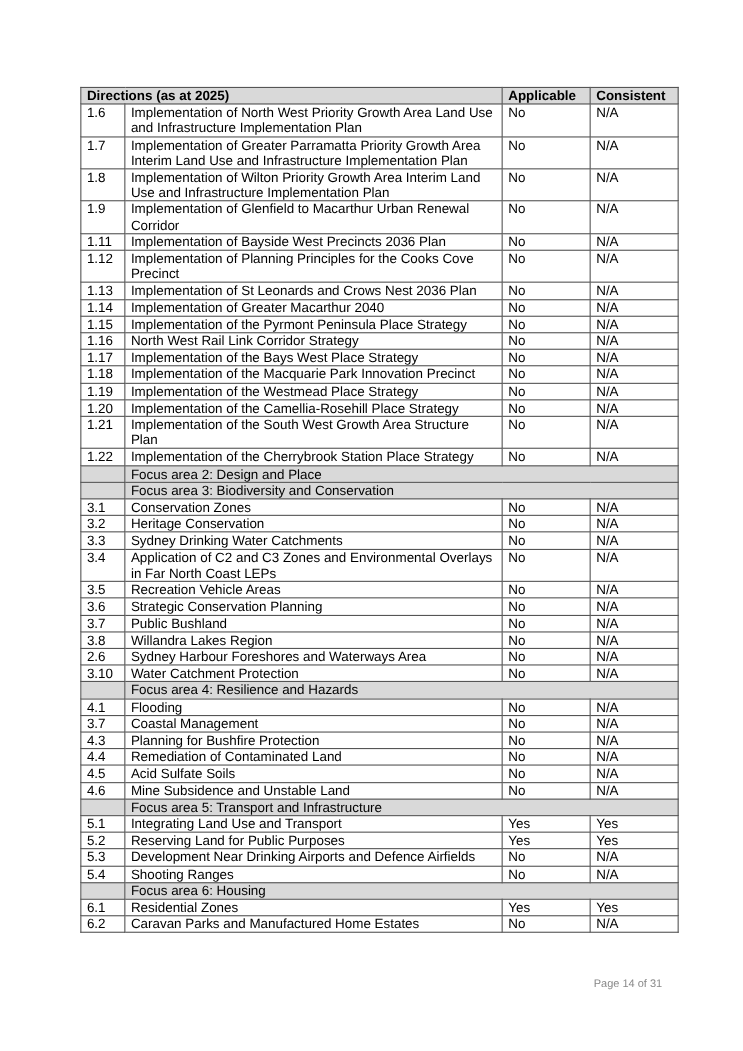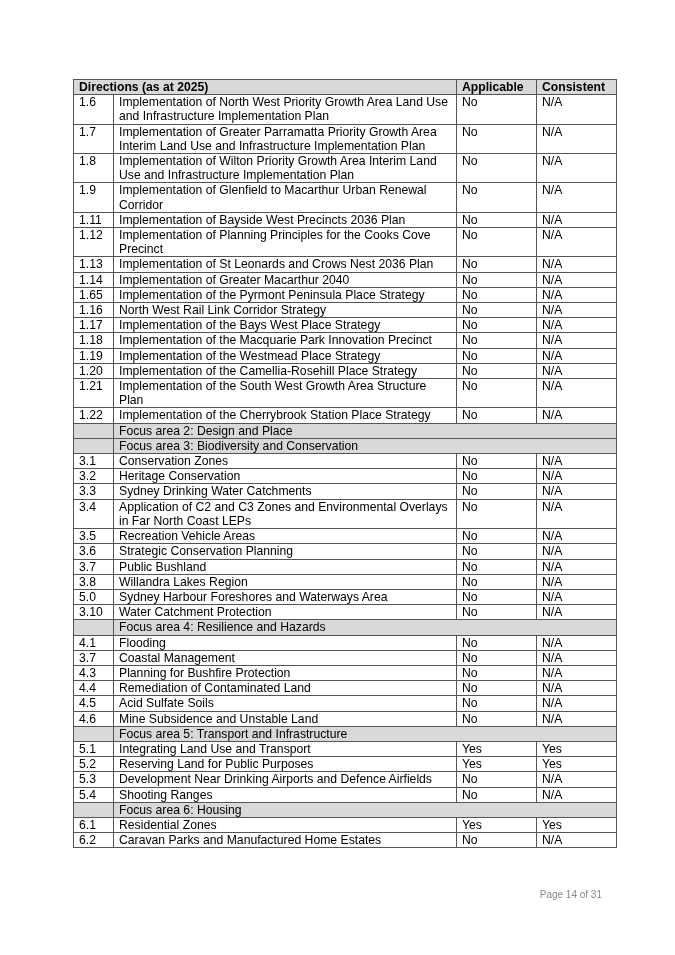--- a/index.html
+++ b/index.html
@@ -78,21 +78,21 @@
           <td>No</td>
           <td>N/A</td>
         </tr>
         <tr>
           <td>1.14</td>
           <td>Implementation of Greater Macarthur 2040</td>
           <td>No</td>
           <td>N/A</td>
         </tr>
         <tr>
-          <td>1.65</td>
+          <td>1.15</td>
           <td>Implementation of the Pyrmont Peninsula Place Strategy</td>
           <td>No</td>
           <td>N/A</td>
         </tr>
         <tr>
           <td>1.16</td>
           <td>North West Rail Link Corridor Strategy</td>
           <td>No</td>
           <td>N/A</td>
         </tr>
@@ -182,21 +182,21 @@
           <td>No</td>
           <td>N/A</td>
         </tr>
         <tr>
           <td>3.8</td>
           <td>Willandra Lakes Region</td>
           <td>No</td>
           <td>N/A</td>
         </tr>
         <tr>
-          <td>5.0</td>
+          <td>2.6</td>
           <td>Sydney Harbour Foreshores and Waterways Area</td>
           <td>No</td>
           <td>N/A</td>
         </tr>
         <tr>
           <td>3.10</td>
           <td>Water Catchment Protection</td>
           <td>No</td>
           <td>N/A</td>
         </tr>

